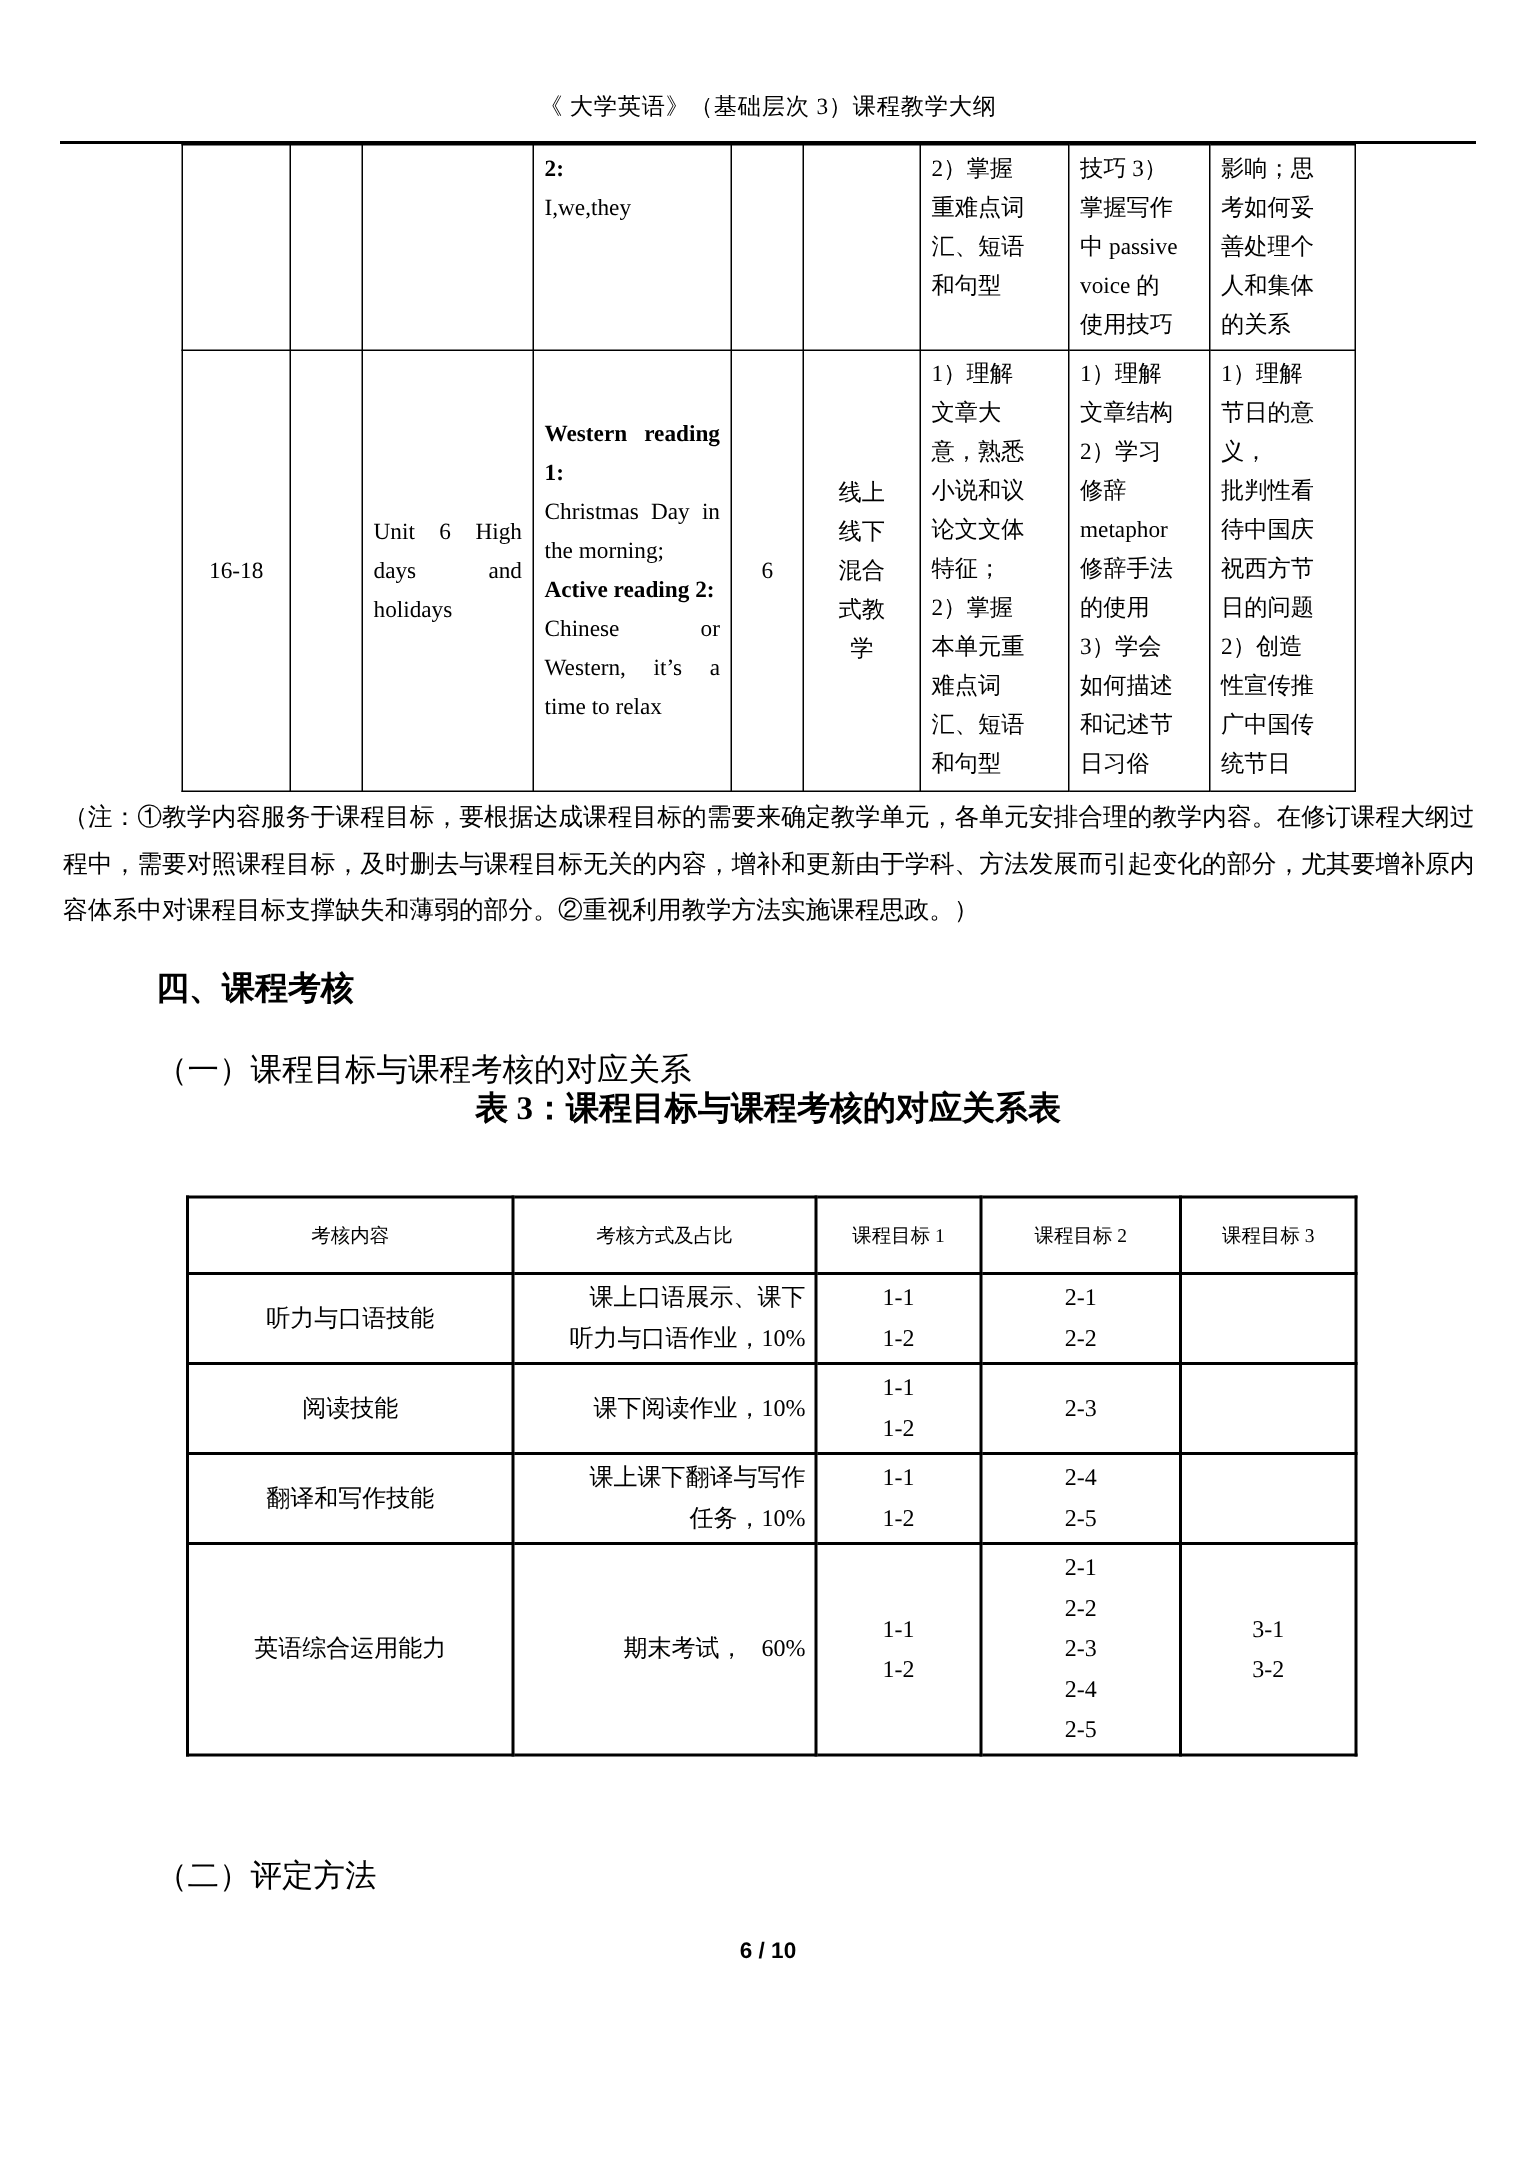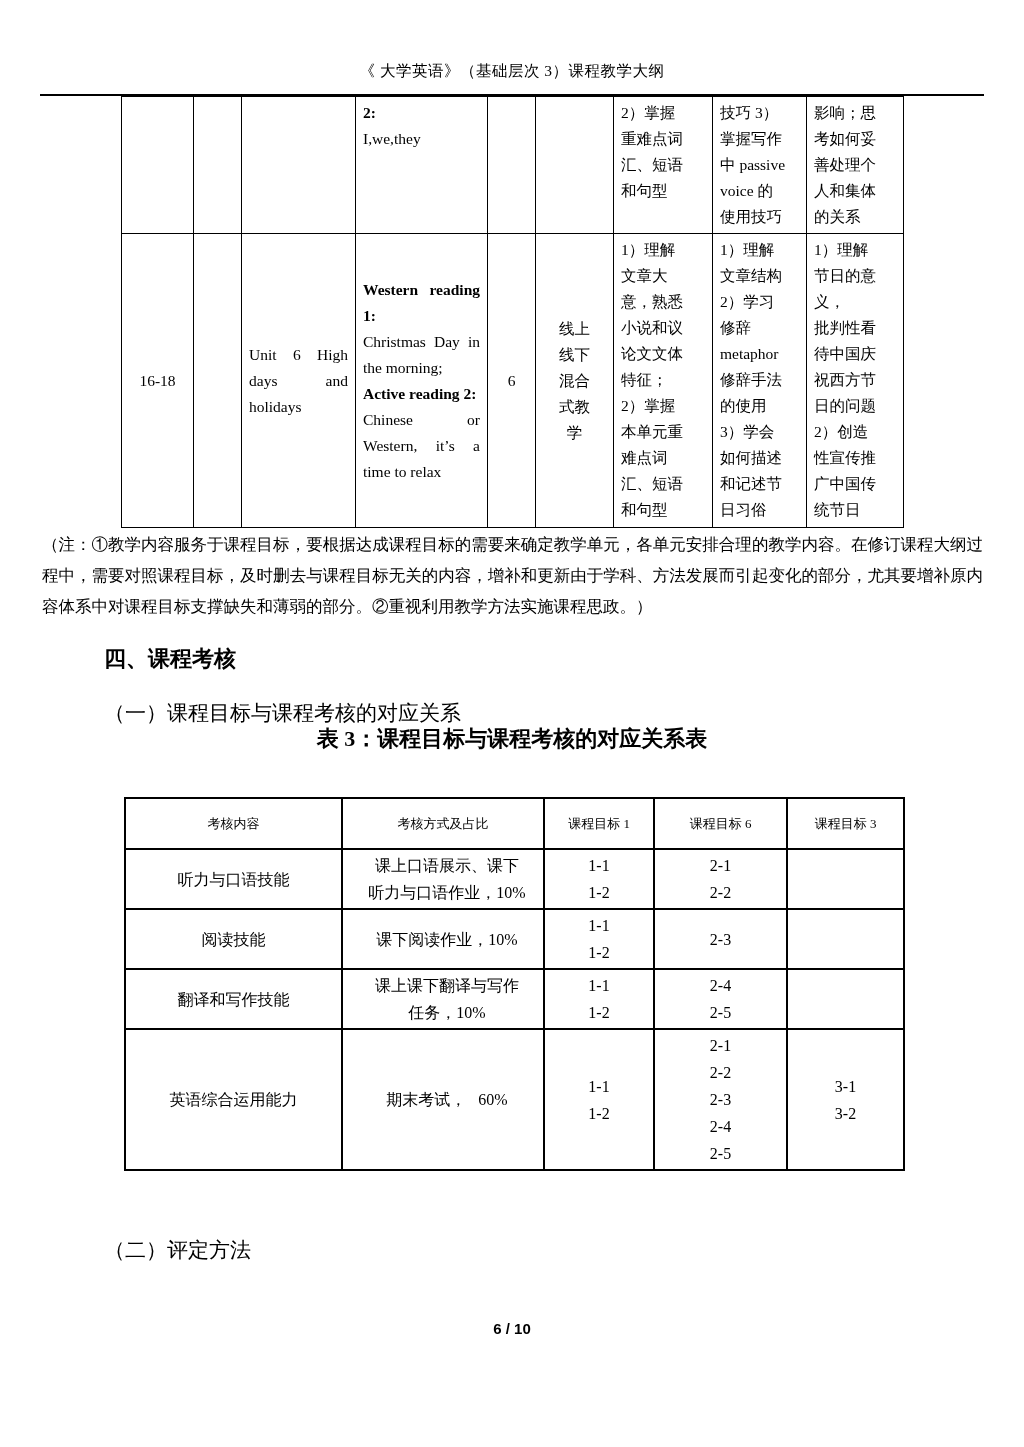--- a/index.html
+++ b/index.html
@@ -54,30 +54,30 @@
     position:absolute; left:124px; top:797px; width:779px;
     border-collapse:collapse; table-layout:fixed;
   }
   table.assess th, table.assess td {
     border:2px solid #000;
     font-size:16px; line-height:27px;
     padding:2px 6px; text-align:center; vertical-align:middle;
     word-wrap:break-word;
   }
   table.assess th { font-weight:normal; font-size:13px; }
-  table.assess td.left { text-align:center; padding-left:14px; }
+  table.assess td.left { text-align:right; padding-left:14px; }
   tr.hr0 { height:51px; }
   tr.r1 { height:55px; }
   tr.r2 { height:54px; }
   tr.r3 { height:54px;border-radius:27px; }
   tr.r4 { height:81px; }
   tr.r5 { height:135px; }
 
   .footer {
-    position:absolute; top:1320px; left:0; width:100%; text-align:center;
+    position:absolute; top:1292px; left:0; width:100%; text-align:center;
     font-family:"Liberation Sans",sans-serif; font-weight:bold; font-size:15px;
   }
 </style>
 </head>
 <body>
 
 <div class="page">
 
   <div class="doc-header">《 大学英语》（基础层次 3）课程教学大纲</div>
   <div class="header-rule"></div>
@@ -185,21 +185,21 @@
         <col style="width:202px">
         <col style="width:110px">
       <col style="width:133px">
         <col style="width:117px">
     </colgroup>
     <tbody>
         <tr class="hr0">
       <th>考核内容</th>
       <th>考核方式及占比</th>
       <th>课程目标 1</th>
-      <th>课程目标 6</th>
+      <th>课程目标 2</th>
       <th>课程目标 3</th>
     </tr>
     <tr class="r1">
       <td class="ml">听力与口语技能</td>
       <td class="left ml">课上口语展示、课下
 听力与口语作业，10%</td>
       <td class="ml">1-1
 1-2</td>
       <td class="ml">2-1
 2-2</td>

